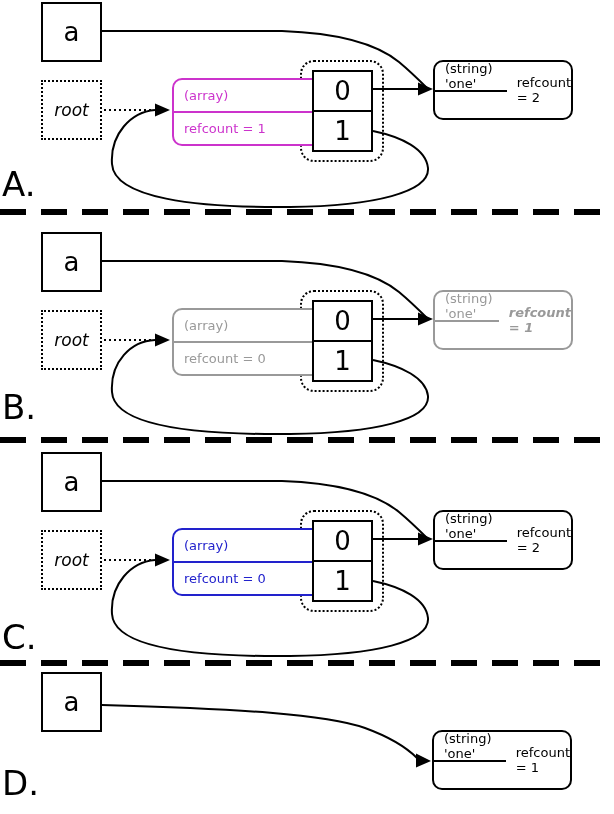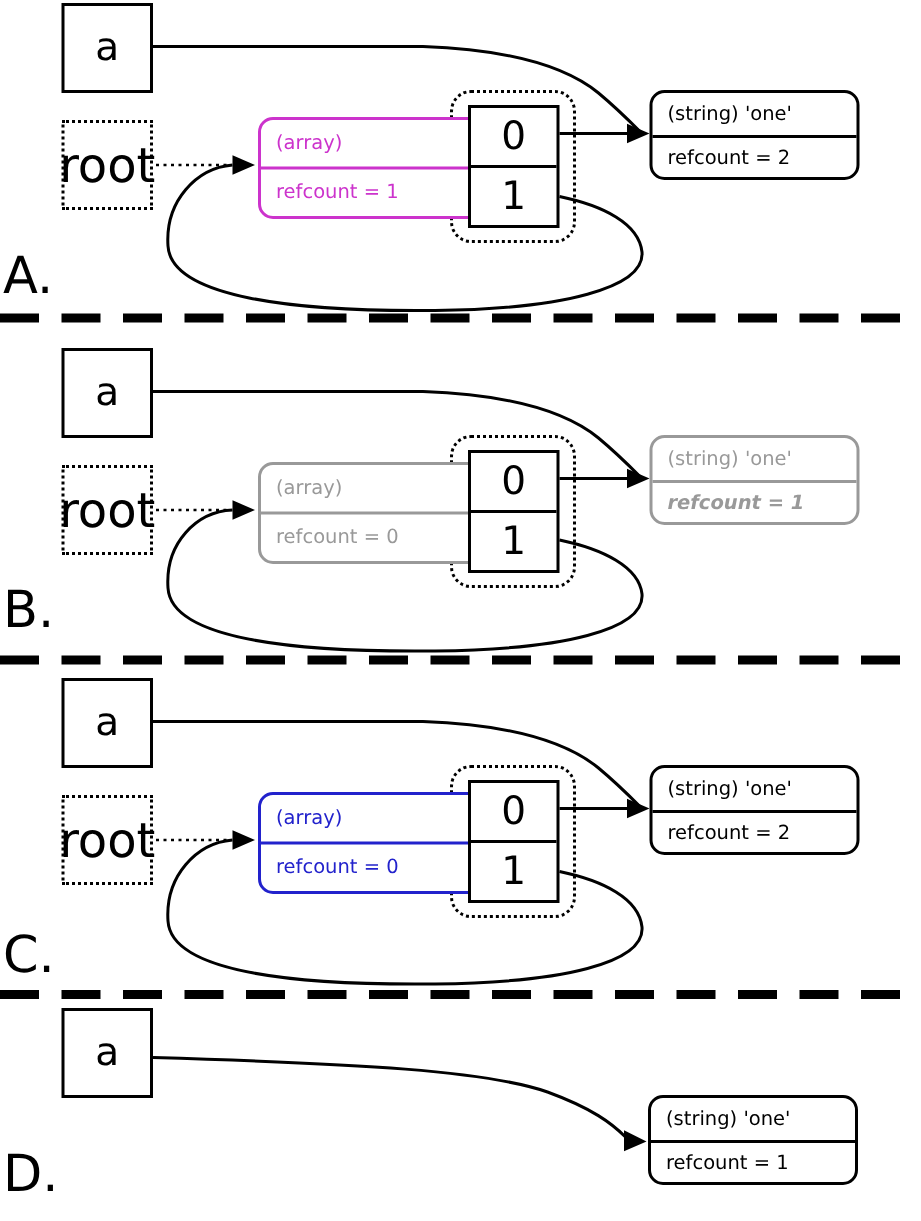--- a/index.html
+++ b/index.html
@@ -8,36 +8,36 @@
     font-family:"DejaVu Sans","Liberation Sans",sans-serif;
     color:#000;overflow:hidden;
   }
   .abs{position:absolute;box-sizing:border-box;}
   
   .varbox{width:61px;height:60px;border:2px solid #000;background:#fff;
           display:flex;align-items:center;justify-content:center;font-size:26px;}
   
   .rootbox{width:61px;height:60px;border:2px dotted #000;background:#fff;
           display:flex;align-items:center;justify-content:center;
-          font-size:32px;}
+          font-size:17px;font-style:italic;}
   
   .arraybox{width:150px;height:68px;border:2px solid #cc33cc;border-radius:10px;
           background:#fff;display:flex;flex-direction:column;font-size:13px;}
   .arraybox .row{flex:1;display:flex;align-items:center;padding-left:10px;}
   .arraybox .row.first{border-bottom:2px solid;}
   
   .slotwrap{width:84px;height:102px;border:2px dotted #000;border-radius:14px;background:transparent;}
   
   .slots{width:61px;height:82px;border:2px solid #000;background:#fff;
          display:flex;flex-direction:column;font-size:26px;}
   .slots .cell{flex:1;display:flex;align-items:center;justify-content:center;}
   .slots .cell.first{border-bottom:2px solid #000;}
   
   .stringbox{width:140px;height:60px;border:2px solid #000;border-radius:10px;
-         background:#fff;display:flex;flex-direction:column;font-size:13px;}
+         background:#fff;display:flex;flex-direction:row;font-size:13px;}
   .stringbox .row{display:flex;align-items:center;padding-left:10px;}
   .stringbox .row.first{height:28px;border-bottom:2px solid;}
   .stringbox .row.second{flex:1;}
   .emph{font-weight:bold;font-style:italic;}
   .panel-label{font-size:34px;line-height:1;}
   svg.arrows{position:absolute;left:0;top:0;z-index:10;pointer-events:none;}
 </style>
 </head>
 <body>
 

